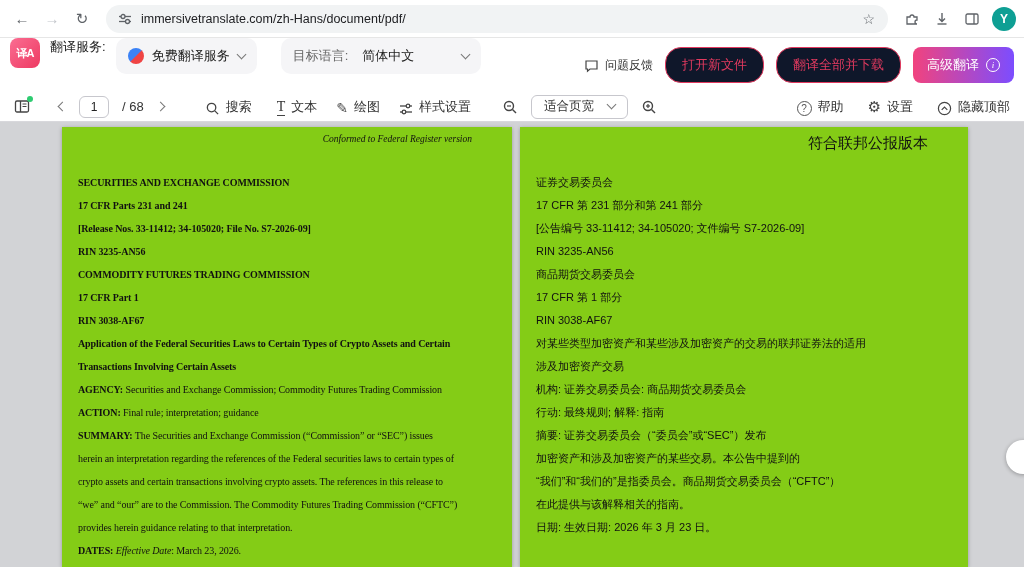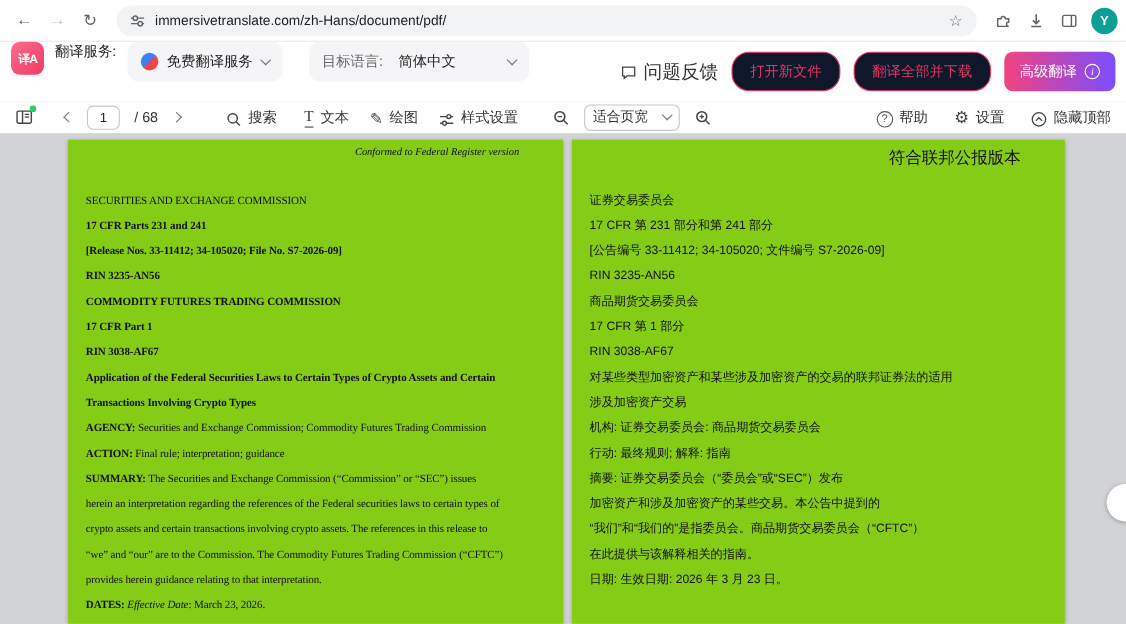--- a/index.html
+++ b/index.html
@@ -28,40 +28,40 @@
   .tb-label { font-size:13px; color:#222; white-space:nowrap; }
   .pill { height:36px; background:#f5f5f7; border-radius:10px; display:flex; align-items:center;
     gap:8px; padding:0 12px; font-size:13px; color:#222; white-space:nowrap; }
   .pill .sub { color:#666; }
   .svc-ic { width:16px; height:16px; border-radius:50%; background:linear-gradient(135deg,#3b82f6 48%,#ef4444 52%); }
   .cv { display:inline-block; width:7px; height:7px; border-right:1.5px solid #777; border-bottom:1.5px solid #777; }
   .cv-down { transform:rotate(45deg); margin-top:-4px; }
   .cv-left { transform:rotate(135deg); }
   .cv-right { transform:rotate(-45deg); }
   .right-group { margin-left:auto; display:flex; align-items:center; gap:12px; }
-  .feedback { display:flex; align-items:center; gap:6px; font-size:17px; color:#333; white-space:nowrap; }
+  .feedback { display:flex; align-items:center; gap:6px; font-size:12px; color:#333; white-space:nowrap; }
   .btn-outline { height:36px; padding:0 16px; border:1px solid #e23a5f; color:#e23a5f; background:#0f172a;
     border-radius:16px; font-size:13px; display:flex; align-items:center; white-space:nowrap; }
   .btn-gradient { height:36px; padding:0 14px; border:none; border-radius:8px; color:#fff; font-size:13px;
     display:flex; align-items:center; gap:7px; white-space:nowrap;
     background:linear-gradient(90deg,#f1437e,#7c4dff); }
   .info-ic { width:14px; height:14px; border:1.2px solid #fff; border-radius:50%; font-size:9px;
     display:flex; align-items:center; justify-content:center; font-style:italic; font-family:"Liberation Serif",serif; }
 
   
   .pdf-toolbar { position:absolute; top:92px; left:0; width:1024px; height:30px; background:#fff;
     border-bottom:1px solid #d8d8dc; display:flex; align-items:center; padding:0 14px; gap:13px;
     font-size:13px; color:#333; }
   .tool { display:flex; align-items:flex-end; gap:6px; white-space:nowrap; }
   .thumb-wrap { position:relative; display:flex; }
   .green-dot { position:absolute; top:-3px; right:-3px; width:6px; height:6px; border-radius:50%; background:#2ecc71; }
   .page-box { width:30px; height:22px; border:1px solid #c7c7cd; border-radius:6px; text-align:center;
     font-size:12px; color:#222; background:#fff; }
   .zoom-select { height:24px; border:1px solid #c7c7cd; border-radius:6px; display:flex; align-items:center;
-    gap:14px; padding:0 7px; font-size:12.5px; color:#333;text-align:center; }
+    gap:14px; padding:0 12px; font-size:12.5px; color:#333;text-align:center; }
   .ticon { font-family:"Liberation Serif", serif; font-size:14px; line-height:1; border-bottom:1.5px solid #444;
     padding-bottom:1px; color:#333; }
   .qmark { width:15px; height:15px; border:1.3px solid #555; border-radius:50%; font-size:10px;
     display:flex; align-items:center; justify-content:center; color:#555; }
   .gear { font-size:15px; color:#444; }
   .pdf-right { margin-left:auto; display:flex; align-items:center; gap:24px; }
 
   
   .pdf-area { position:absolute; top:122px; left:0; width:1024px; height:445px; background:#d2d3d6; }
   .page { position:absolute; top:5px; background:#84cc16; box-shadow:0 1px 4px rgba(0,0,0,.28); overflow:hidden; }
@@ -227,29 +227,29 @@
         </svg>
       <span>隐藏顶部</span>
     </div>
   </div>
 </div>
 
 <div class="pdf-area">
   <div class="page page-en">
     <div class="corner-note">Conformed to Federal Register version</div>
     <div class="page-body" id="left-page-body">
-        <div class="doc-line"><span style="font-weight: normal;">SECURITIES AND EXCHANGE COMMISSION</span></div>
+        <div class="doc-line"><span style="font-weight: bold;">SECURITIES AND EXCHANGE COMMISSION</span></div>
         <div class="doc-line"><span style="font-weight: bold;">17 CFR Parts 231 and 241</span></div>
         <div class="doc-line"><span style="font-weight: bold;">[Release Nos. 33-11412; 34-105020; File No. S7-2026-09]</span></div>
         <div class="doc-line"><span style="font-weight: bold;">RIN 3235-AN56</span></div>
         <div class="doc-line"><span style="font-weight: bold;">COMMODITY FUTURES TRADING COMMISSION</span></div>
         <div class="doc-line"><span style="font-weight: bold;">17 CFR Part 1</span></div>
         <div class="doc-line"><span style="font-weight: bold;">RIN 3038-AF67</span></div>
         <div class="doc-line"><span style="font-weight: bold;">Application of the Federal Securities Laws to Certain Types of Crypto Assets and Certain</span></div>
-        <div class="doc-line"><span style="font-weight: bold;">Transactions Involving Crypto Types</span></div>
+        <div class="doc-line"><span style="font-weight: bold;">Transactions Involving Certain Assets</span></div>
         <div class="doc-line"><span style="font-weight: bold;">AGENCY:</span><span> Securities and Exchange Commission; Commodity Futures Trading Commission</span></div>
         <div class="doc-line"><span style="font-weight: bold;">ACTION:</span><span> Final rule; interpretation; guidance</span></div>
         <div class="doc-line"><span style="font-weight: bold;">SUMMARY:</span><span> The Securities and Exchange Commission (“Commission” or “SEC”) issues</span></div>
         <div class="doc-line"><span>herein an interpretation regarding the references of the Federal securities laws to certain types of</span></div>
         <div class="doc-line"><span>crypto assets and certain transactions involving crypto assets. The references in this release to</span></div>
         <div class="doc-line"><span>“we” and “our” are to the Commission. The Commodity Futures Trading Commission (“CFTC”)</span></div>
         <div class="doc-line"><span>provides herein guidance relating to that interpretation.</span></div>
         <div class="doc-line"><span style="font-weight: bold;">DATES: </span><span style="font-style: italic;">Effective Date</span><span>: March 23, 2026.</span></div>
       </div>
   </div>

